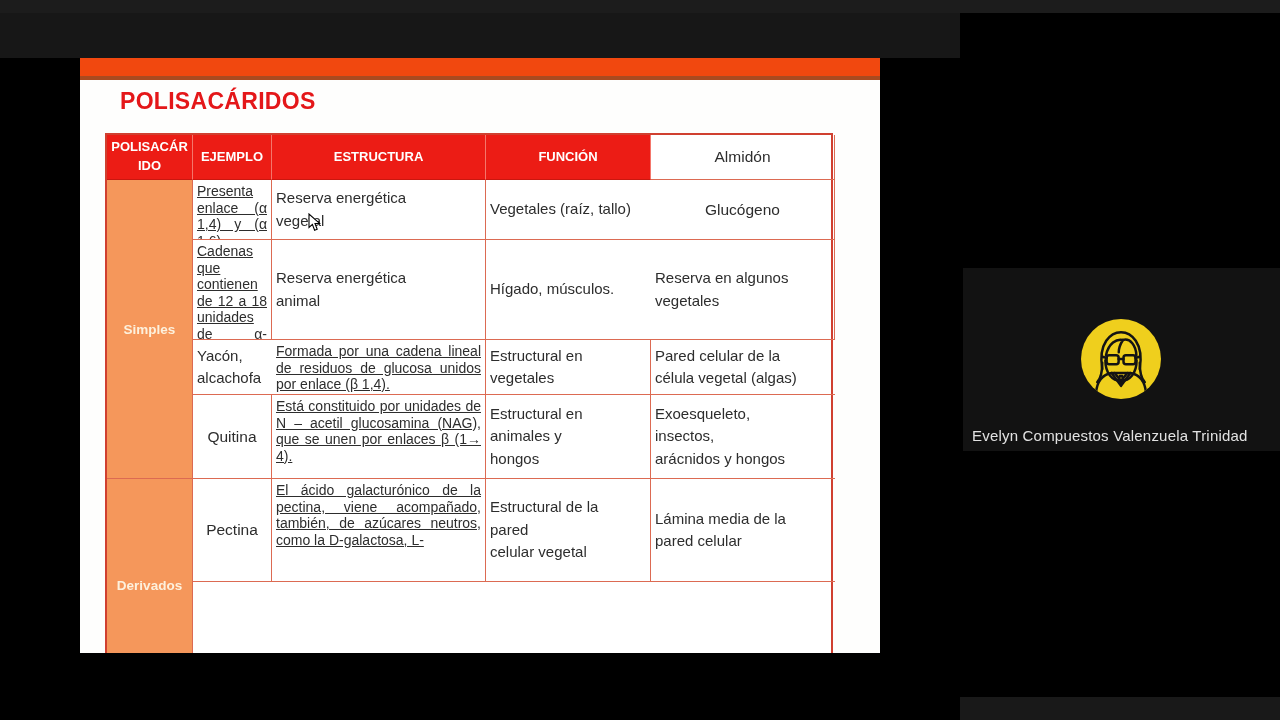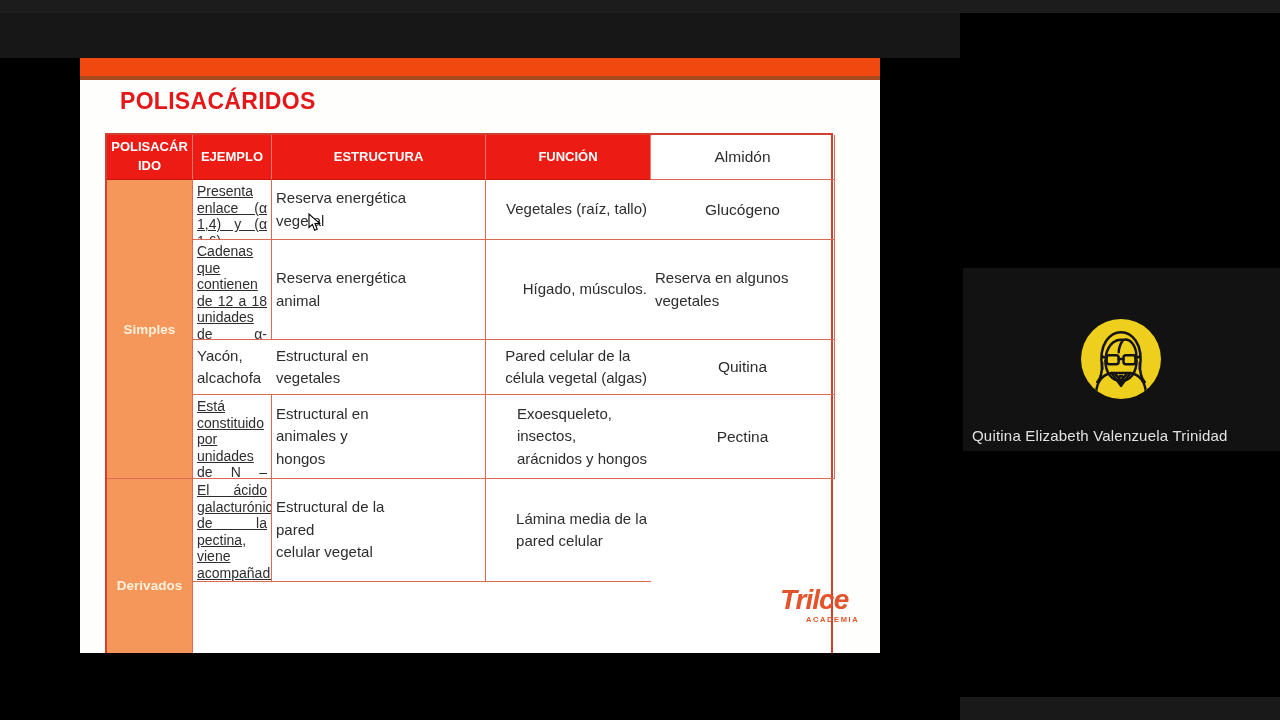--- a/index.html
+++ b/index.html
@@ -16,21 +16,21 @@
   .slide { position:absolute; left:80px; top:58px; width:800px; height:595px; background:#fefefd; overflow:hidden; }
   .accent-bar { position:absolute; left:0; top:0; width:800px; height:22px; background:#f1480f; border-bottom:4px solid #aa4a20; }
   .slide-title { position:absolute; left:40px; top:30px; font-size:23px; font-weight:bold; color:#e41719; letter-spacing:0.3px; }
 
   
   .ptable { position:absolute; left:25px; top:75px; width:728px;
             display:grid; grid-template-columns:86px 79px 214px 165px 184px;
             grid-template-rows:45px 60px 100px 55px 84px 103px 110px;
             border:2px solid #d04030; background:#fff; }
   .cell { border-right:1px solid #dc6a52; border-bottom:1px solid #dc6a52; color:#2d2d2d; overflow:hidden; }
-  .c5 { border-right:none;justify-content:flex-end; }
+  .c5 { border-right:none; }
   .hcell { background:#ec1c15; color:#fff; font-weight:bold; font-size:13px;
            display:flex; align-items:center; justify-content:center; text-align:center;
            border-right:1px solid #f4766b; border-bottom:1px solid #c9170f; line-height:1.45; }
   .gcell { background:#f5975b; color:#fdf1dd; font-weight:bold; font-size:13.5px;
            display:flex; align-items:center; justify-content:center; }
   .g-simples  { grid-column:1; grid-row:2/6; }
   .g-derivados{ grid-column:1; grid-row:6/8; }
   .c-ej { display:flex; align-items:center; justify-content:center; text-align:center;
           font-size:15.5px; padding:16px 3px; overflow-wrap:break-word; word-break:break-word; }
   .c-es { font-size:14px; text-align:justify; padding:3px 4px 8px 4px; line-height:1.18;text-decoration:underline; }
@@ -94,20 +94,21 @@
         </div>
 
       <div class="cell c-fu r3">
           <span class="pre">Reserva en algunos
 vegetales</span>
         </div>
       <div class="cell c-ft c5 r3">
           <span class="pre">Yacón, alcachofa</span>
         </div>
 
+      <div class="cell c-es r4">Formada por una cadena lineal de residuos de glucosa unidos por enlace (β 1,4).</div>
       <div class="cell c-fu r4">
           <span class="pre">Estructural en
 vegetales</span>
         </div>
       <div class="cell c-ft c5 r4">
           <span class="pre">Pared celular de la
 célula vegetal (algas)</span>
         </div>
 
       <div class="cell c-ej r5">Quitina</div>
@@ -129,24 +130,20 @@
           <span class="pre">Estructural de la
 pared
 celular vegetal</span>
         </div>
       <div class="cell c-ft c5 r6">
           <span class="pre">Lámina media de la
 pared celular</span>
         </div>
     </div>
 
-    <div class="logo">
-      <div class="logo-name">Trilce</div>
-      <div class="logo-sub">ACADEMIA</div>
-    </div>
 
     <svg class="cursor" viewBox="0 0 13 19">
       <path d="M1,1 L1,14.5 L4.4,11.4 L6.6,17.3 L9.2,16.2 L7,10.6 L11.6,10.4 Z" fill="#fff" stroke="#000" stroke-width="1.1"></path>
     </svg>
   </div>
 
   <div class="tile">
     <svg class="avatar" viewBox="0 0 64 64">
       <defs>
           <clipPath id="avclip">
@@ -165,18 +162,18 @@
         <rect x="34" y="29" width="9.6" height="7.2" rx="2"></rect>
         <path d="M30.1,32 L34,32"></path>
         <path d="M20.5,31.2 L17.2,30.2"></path>
         <path d="M43.6,31.2 L46.8,30.2"></path>
         <path d="M12,59 C13,48.5 18.5,44.2 24.5,43.2 L39.5,43.2 C45.5,44.2 51,48.5 52,59"></path>
         <path d="M24.5,43.2 L32,53.5 L39.5,43.2"></path>
         <path d="M27,43.2 L32,49.8 L37,43.2"></path>
         <path d="M31,45.5 L33,45.5 L33.8,49.5 L32,52 L30.2,49.5 Z"></path>
       </g>
     </svg>
-    <div class="tile-name">Quitina Elizabeth Valenzuela Trinidad</div>
+    <div class="tile-name">Evelyn Compuestos Valenzuela Trinidad</div>
   </div>
 
   <div class="br-strip"></div>
 
 </div>
 
 </body></html>

